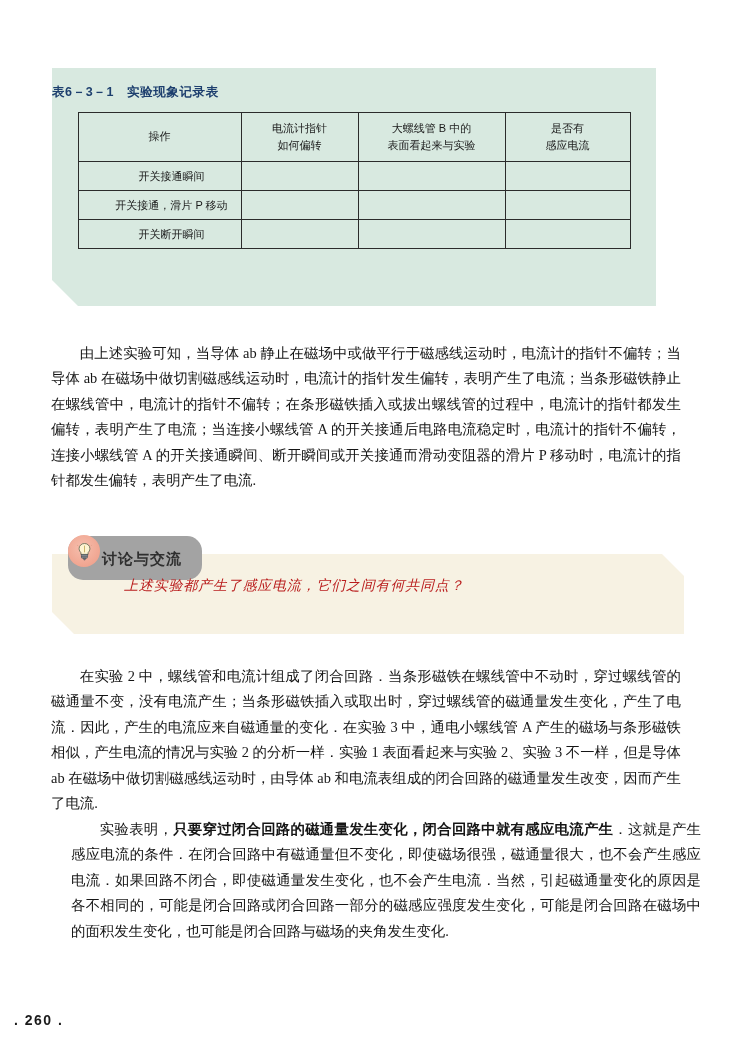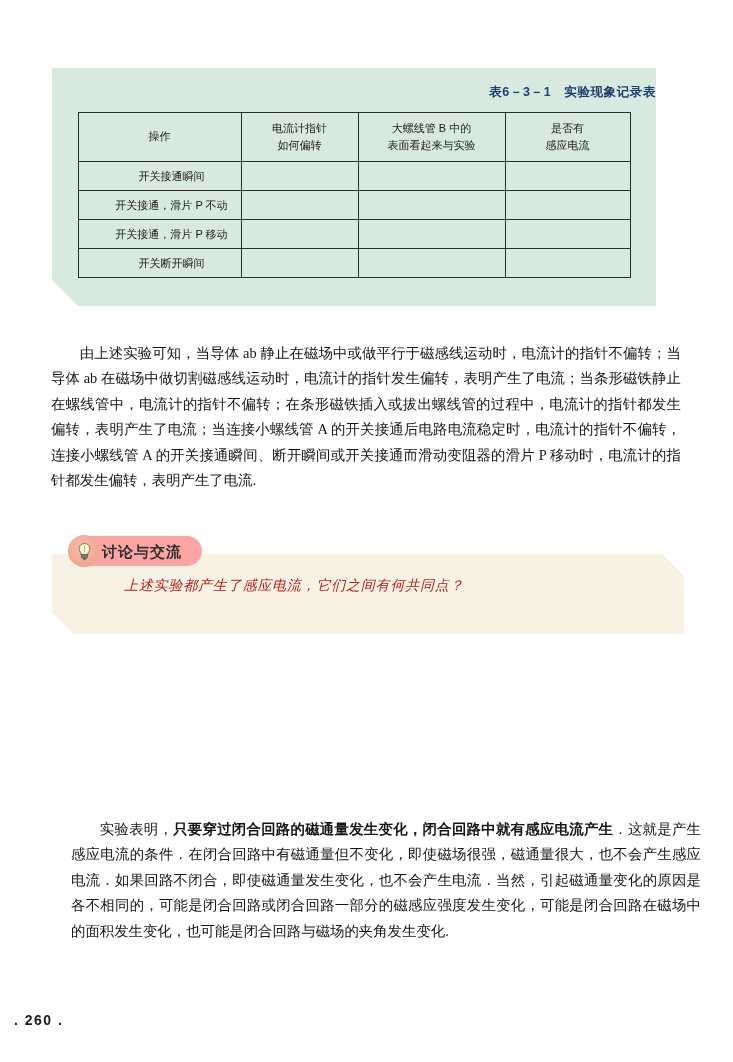--- a/index.html
+++ b/index.html
@@ -30,21 +30,21 @@
     top: 68px;
     width: 604px;
     height: 238px;
     background: #d8e9e0;
     -webkit-clip-path: polygon(0 0, 100% 0, 100% 100%, 26px 100%, 0 calc(100% - 26px));
     clip-path: polygon(0 0, 100% 0, 100% 100%, 26px 100%, 0 calc(100% - 26px));
     box-sizing: border-box;
   }
 
   .table-title {
-    text-align: right;
+    text-align: left;
     font-family: "Liberation Sans", "DejaVu Sans", sans-serif;
     font-size: 12.5px;
     font-weight: bold;
     color: #1d3f6e;
     letter-spacing: 0.6px;
     padding-top: 17px;
     line-height: 1.2;
   }
 
   .exp-table {
@@ -116,23 +116,23 @@
     width: 632px;
     height: 80px;
     background: #f7f2e3;
     -webkit-clip-path: polygon(0 0, calc(100% - 22px) 0, 100% 22px, 100% 100%, 22px 100%, 0 calc(100% - 22px));
     clip-path: polygon(0 0, calc(100% - 22px) 0, 100% 22px, 100% 100%, 22px 100%, 0 calc(100% - 22px));
   }
   .disc-badge {
     position: absolute;
     left: 16px;
     top: 0px;
-    height: 30px;
+    height: 44px;
     padding: 0 20px 0 34px;
-    background: #fca5a5;
+    background: #a3a3a3;
     border-radius: 15px;
     display: flex;
     align-items: center;
     box-sizing: border-box;
   }
   .disc-badge-label {
     font-family: "Liberation Sans", "DejaVu Sans", sans-serif;
     font-size: 15px;
     font-weight: bold;
     color: #2f2f2f;
@@ -199,26 +199,20 @@
           </td>
           <td class="col-d">
             <span class="hdr-line">是否有</span>
             <span class="hdr-line">感应电流</span>
           </td>
         </tr>
       </thead>
       <tbody>
         <tr>
           <td>开关接通瞬间</td>
-          <td></td>
-          <td></td>
-          <td></td>
-        </tr>
-        <tr>
-          <td>开关接通，滑片 P 不动</td>
           <td></td>
           <td></td>
           <td></td>
         </tr>
         <tr>
           <td>开关接通，滑片 P 移动</td>
           <td></td>
           <td></td>
           <td></td>
         </tr>
@@ -248,20 +242,23 @@
           <line x1="8.5" y1="3.6" x2="8.5" y2="10.4" stroke="#b9a24f" stroke-width="0.8"></line>
           <line x1="1.0" y1="3.0" x2="2.4" y2="4.2" stroke="#e7a48e" stroke-width="1"></line>
           <line x1="16.0" y1="3.0" x2="14.6" y2="4.2" stroke="#e7a48e" stroke-width="1"></line>
         </svg>
       </span>
       <span class="disc-badge-label">讨论与交流</span>
     </div>
     <div class="disc-question">上述实验都产生了感应电流，它们之间有何共同点？</div>
   </div>
 
+  <div class="body-text" id="para-2">
+    <p>在实验 2 中，螺线管和电流计组成了闭合回路．当条形磁铁在螺线管中不动时，穿过螺线管的磁通量不变，没有电流产生；当条形磁铁插入或取出时，穿过螺线管的磁通量发生变化，产生了电流．因此，产生的电流应来自磁通量的变化．在实验 3 中，通电小螺线管 A 产生的磁场与条形磁铁相似，产生电流的情况与实验 2 的分析一样．实验 1 表面看起来与实验 2、实验 3 不一样，但是导体 ab 在磁场中做切割磁感线运动时，由导体 ab 和电流表组成的闭合回路的磁通量发生改变，因而产生了电流.</p>
+  </div>
 
   <div class="body-text" id="para-3">
     <p><span>实验表明，</span><span class="emph">只要穿过闭合回路的磁通量发生变化，闭合回路中就有感应电流产生</span><span>．这就是产生感应电流的条件．在闭合回路中有磁通量但不变化，即使磁场很强，磁通量很大，也不会产生感应电流．如果回路不闭合，即使磁通量发生变化，也不会产生电流．当然，引起磁通量变化的原因是各不相同的，可能是闭合回路或闭合回路一部分的磁感应强度发生变化，可能是闭合回路在磁场中的面积发生变化，也可能是闭合回路与磁场的夹角发生变化.</span></p>
   </div>
 
   <div class="page-number">. 260 .</div>
 
 </div>
 
 </body></html>

